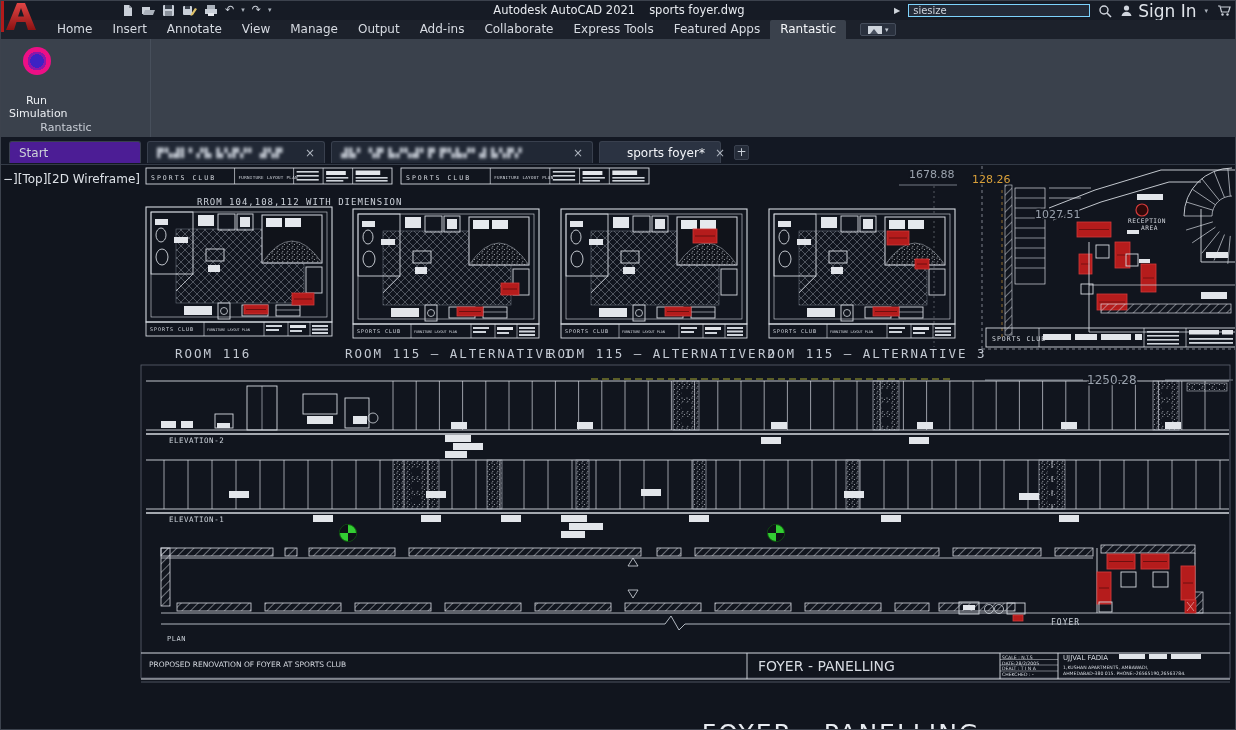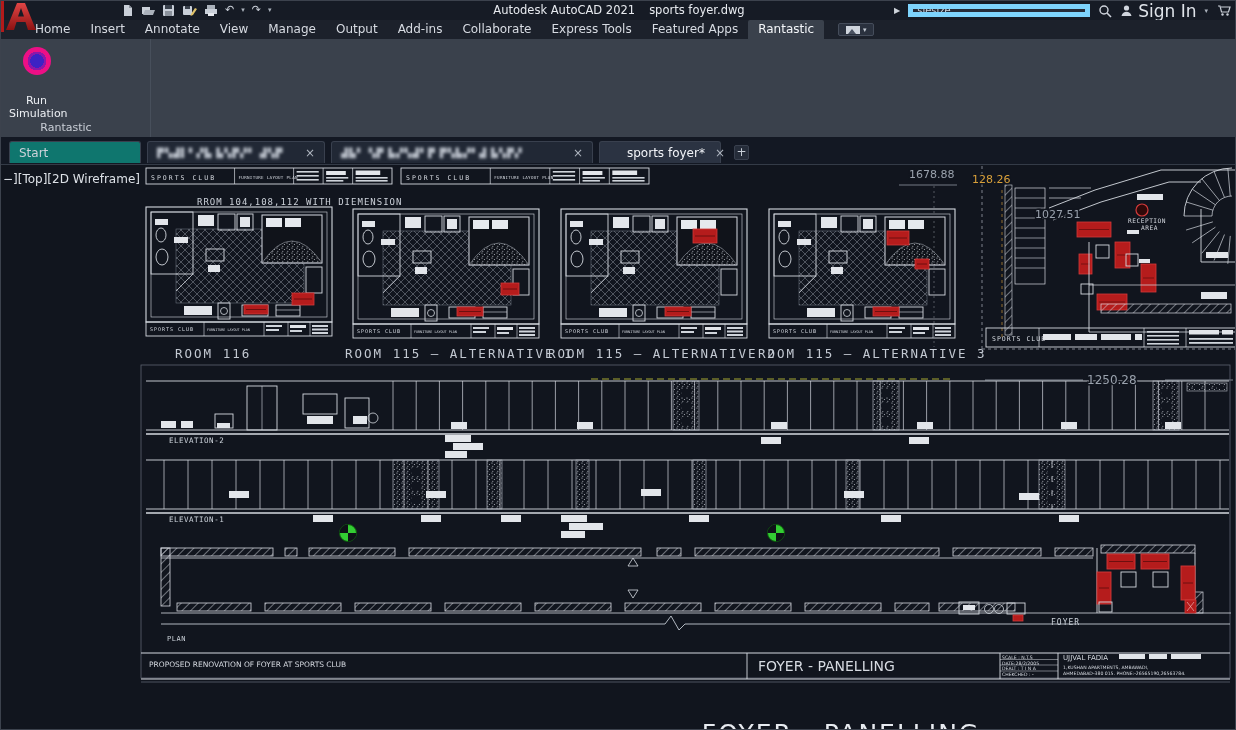--- a/index.html
+++ b/index.html
@@ -10,26 +10,26 @@
   .titlebar{position:absolute;left:0;top:0;width:1236px;height:19px;background:#161b25;}
   .acad-logo{position:absolute;left:0;top:0;width:40px;height:31px;z-index:5;}
   .qat{position:absolute;left:120px;top:2px;display:flex;align-items:center;gap:7px;height:14px;}
   .qat svg{display:block;}
   .qat .caret{color:#aab1bb;font-size:7px;line-height:14px;}
   .uglyph{color:#c9cfd8;font-size:11px;line-height:14px;}
   .apptitle{position:absolute;left:50%;top:2px;transform:translateX(-50%);
     font-size:11.5px;color:#e7eaef;white-space:nowrap;display:flex;gap:14px;}
   .tb-right{position:absolute;right:6px;top:2px;display:flex;align-items:center;gap:8px;height:15px;}
   .tb-arrow{color:#cfd4db;font-size:8px;}
-  .searchbox{width:182px;height:13px;background:#242b38;border:5px solid #7dd3fc;
+  .searchbox{width:182px;height:13px;background:#242b38;border:1px solid #7dd3fc;
     color:#cfd4dc;font-size:10px;padding:0 4px;font-family:"DejaVu Sans",sans-serif;}
   .signin{display:flex;align-items:center;gap:5px;color:#dfe3e9;font-size:17px;cursor:default;}
   
   .ribbontabs{position:absolute;left:0;top:19px;width:1236px;height:19px;background:#1c212b;
-    display:flex;align-items:flex-end;padding-left:24px;}
+    display:flex;align-items:flex-end;padding-left:46px;}
   .rtab{height:19px;line-height:19px;padding:0 10px;font-size:12px;color:#d7dbe2;cursor:default;}
   .rtab.active{background:#3a414c;color:#f4f6f9;border-radius:2px 2px 0 0;}
   .imgdrop{margin-left:14px;margin-bottom:3px;height:13px;width:36px;background:#2a313e;
     border:1px solid #454d5b;border-radius:2px;display:flex;align-items:center;justify-content:center;gap:3px;}
   .imgdrop .pic{width:14px;height:8px;background:#cfd5dd;position:relative;overflow:hidden;}
   .imgdrop .pic:after{content:"";position:absolute;left:2px;top:3px;border-left:4px solid transparent;
     border-right:4px solid transparent;border-bottom:5px solid #4a5261;}
   .imgdrop .caret{color:#c3c9d2;font-size:7px;}
   
   .ribbonpanel{position:absolute;left:0;top:38px;width:1236px;height:98px;background:#3a414c;}
@@ -40,21 +40,21 @@
   .bigbtn .lbl{font-size:11px;color:#eceff3;line-height:13px;margin-top:19px;}
   .plist{position:absolute;left:68px;top:8px;display:flex;flex-direction:column;gap:10px;}
   .plist .pitem{font-size:12px;color:#e6eaee;cursor:default;}
   .plabel{position:absolute;left:0;bottom:3px;width:130px;text-align:center;font-size:11px;color:#c9ced6;}
   
   .filebar{position:absolute;left:0;top:136px;width:1236px;height:27px;background:#131823;}
   .ftab{position:absolute;top:4px;height:22px;background:#212835;border:1px solid #39404e;
     border-bottom:none;border-radius:3px 3px 0 0;color:#ccd1d9;font-size:12px;
     display:flex;align-items:center;padding:0 9px;gap:10px;cursor:default;white-space:nowrap;}
   .ftab .x{color:#aeb5bf;font-size:12px;}
-  .ftab.start{left:8px;width:132px;background:#0f766e;}
+  .ftab.start{left:8px;width:132px;background:#4c1d95;}
   .ftab.redact{color:#b7bdc7;}
   .ftab .blur{filter:blur(1.4px);font-size:9px;letter-spacing:1px;}
   .ftab.active{background:#2b3342;color:#f2f4f8;}
   .newtab{position:absolute;left:733px;top:8px;width:15px;height:15px;background:#252c39;
     border:1px solid #39404e;border-radius:2px;color:#c9cfd8;font-size:12px;line-height:13px;
     text-align:center;cursor:default;}
   
   .canvas{position:absolute;left:0;top:163px;width:1236px;height:567px;background:#11151e;border-top:1px solid #343b47;}
   svg text{user-select:none;}
   .cads{font-family:"DejaVu Sans",sans-serif;fill:#d6dae1;}

